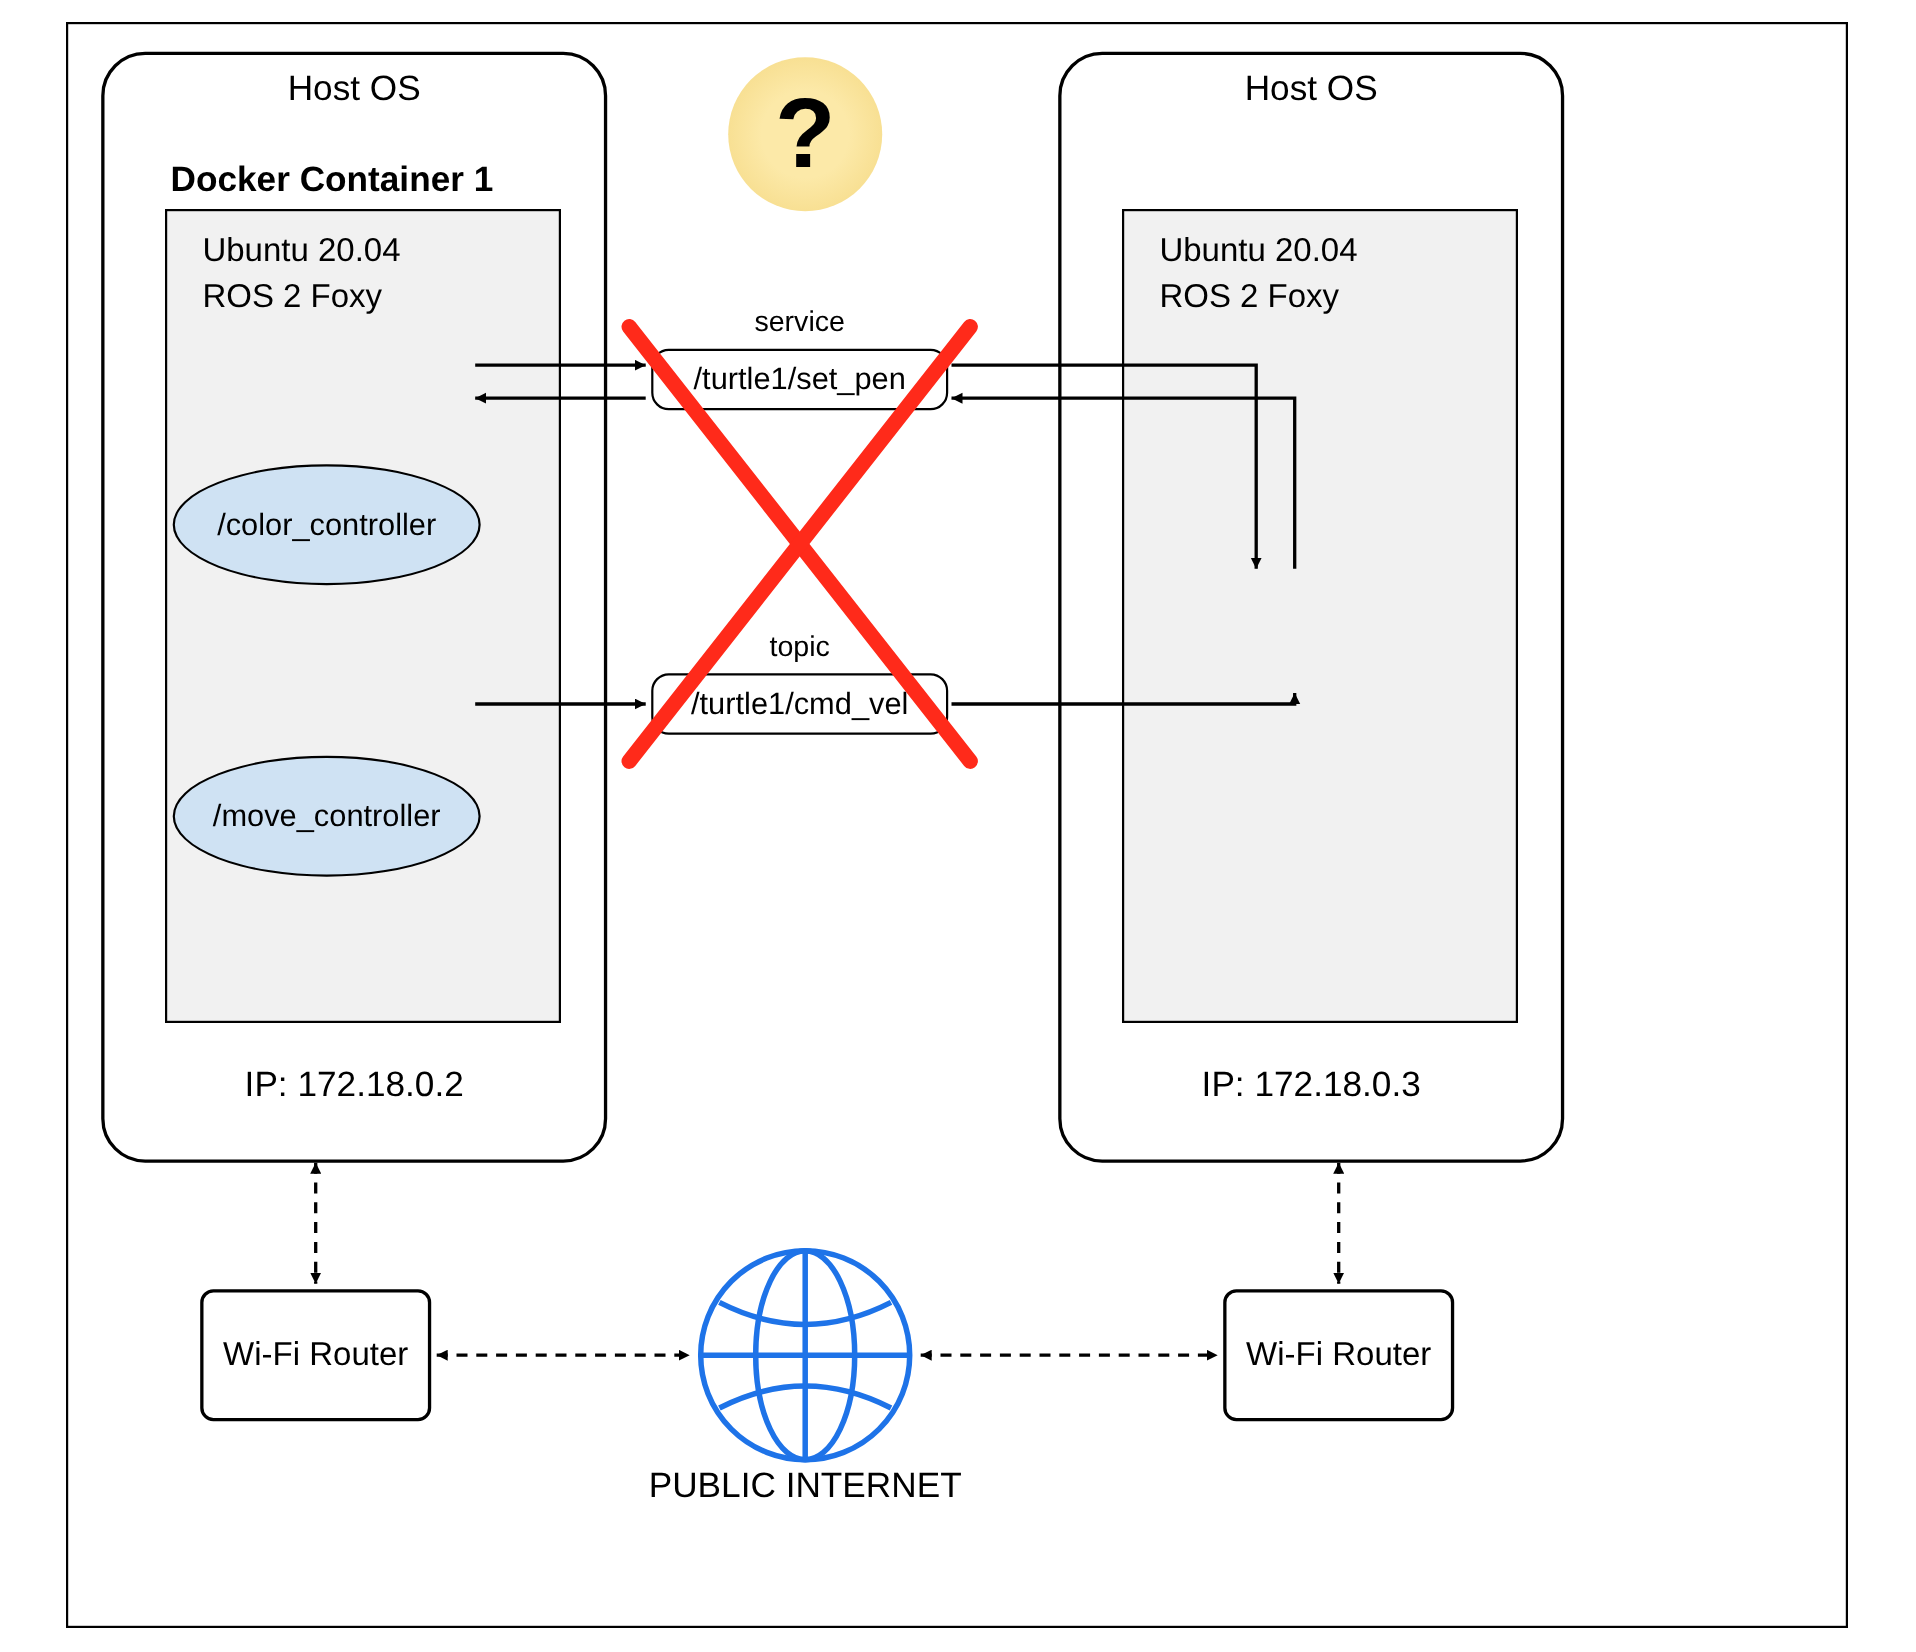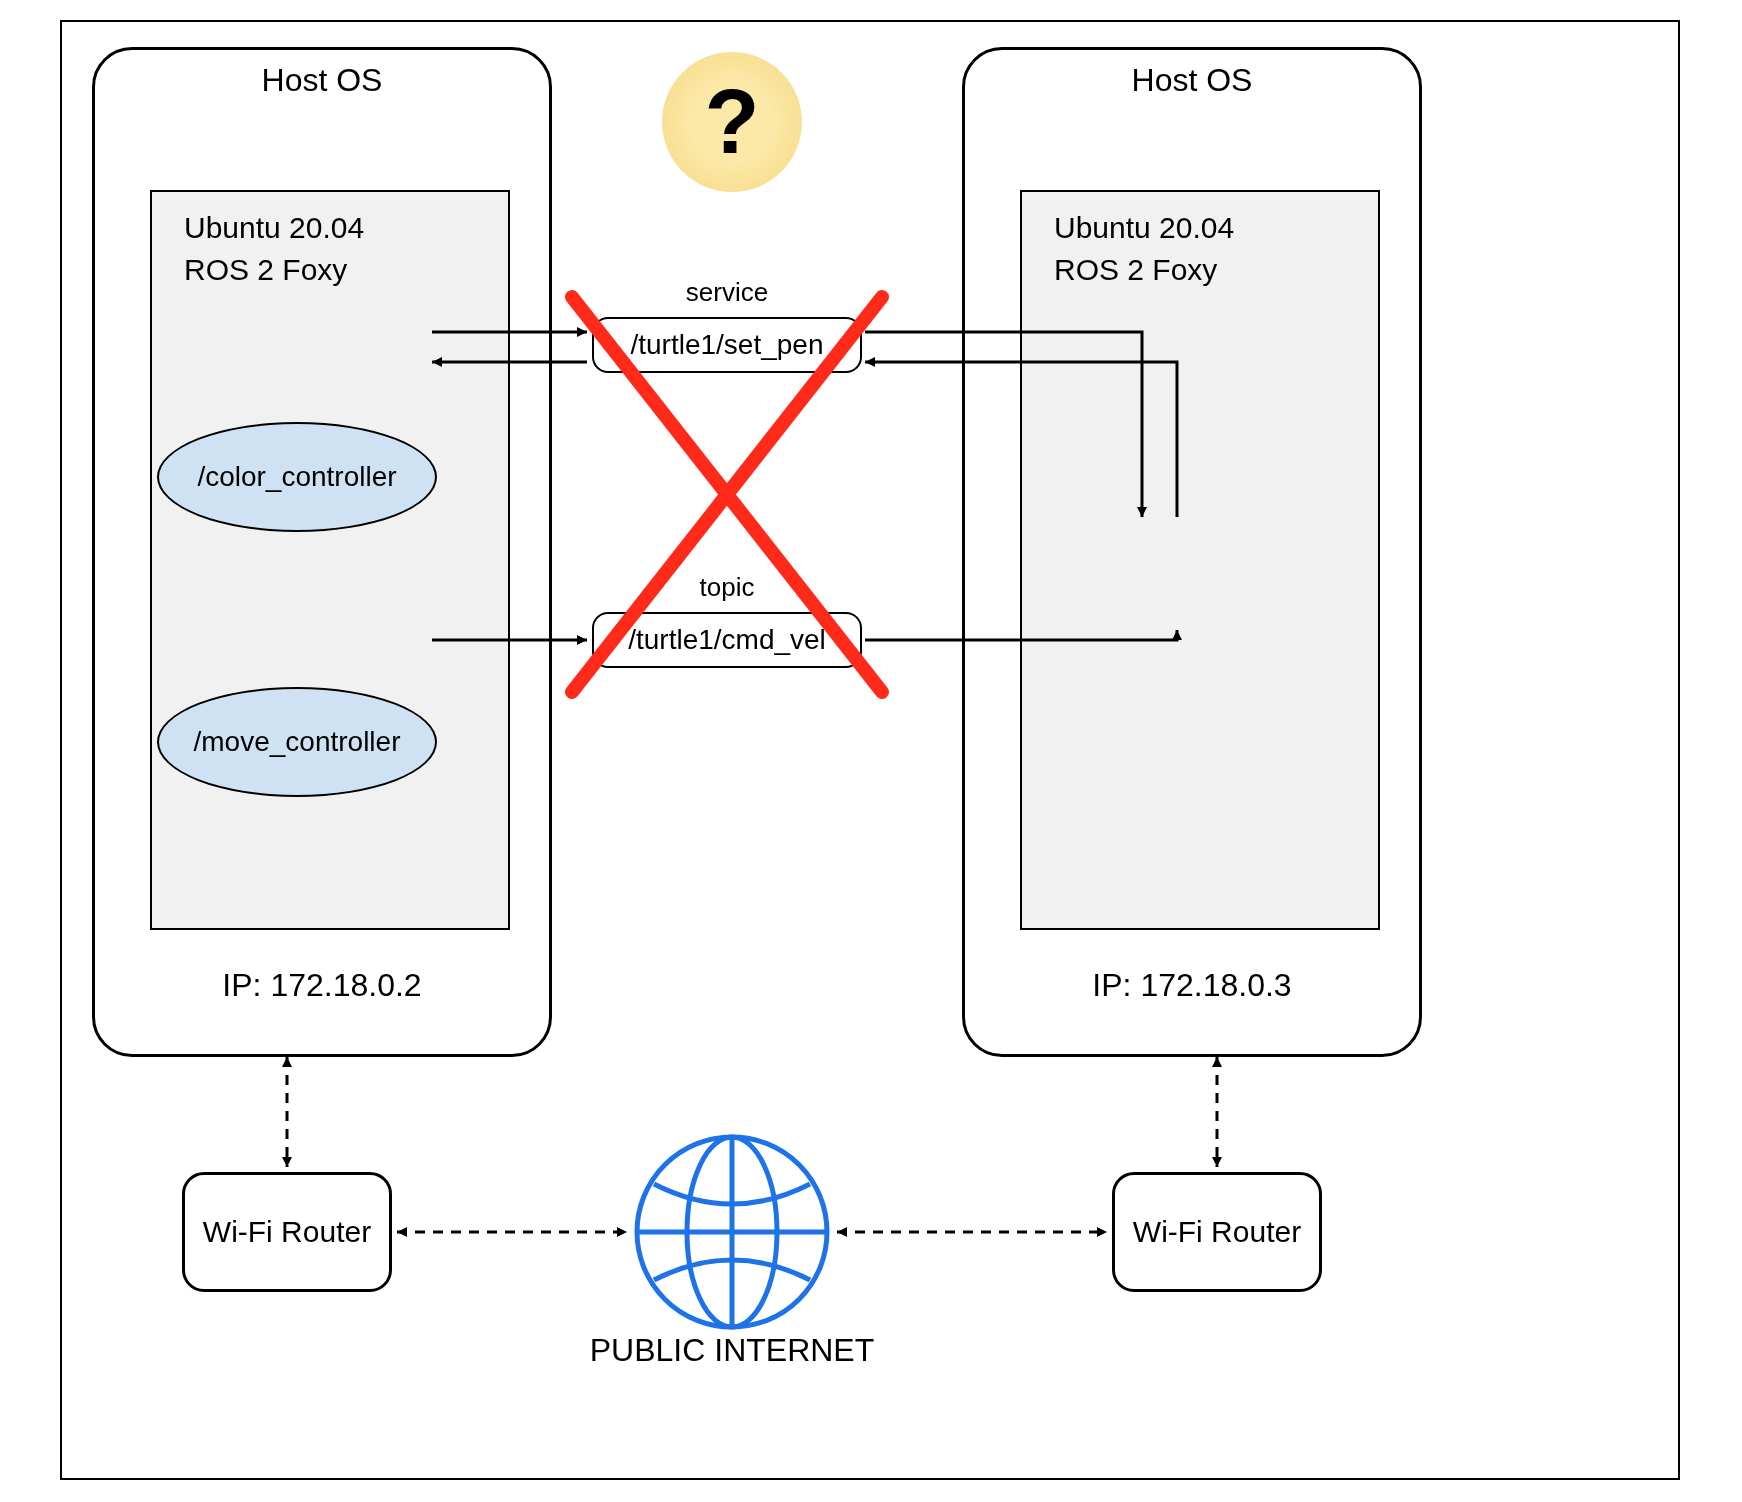--- a/index.html
+++ b/index.html
@@ -108,21 +108,21 @@
       display: flex;
       align-items: center;
       justify-content: center;
       font-size: 90px;
       font-weight: bold;
       color: #000;
     }
     .wifi-box {
       position: absolute;
       border: 3px solid #000;
-      border-radius: 22px;
+      border-radius: 12px;
       width: 210px;
       height: 120px;
       display: flex;
       align-items: center;
       justify-content: center;
       font-size: 30px;
       background: #fff;
     }
     .wifi1 { left: 120px; top: 1150px; }
     .wifi2 { left: 1050px; top: 1150px; }
@@ -141,20 +141,21 @@
       pointer-events: none;
     }
   </style>
 </head>
 <body>
 
 <div class="canvas">
 
   <div class="host-box host1">
     <div class="host-title">Host OS</div>
+    <div class="container-label">Docker Container 1</div>
     <div class="inner-box">
       <div class="os-lines">
         <div>Ubuntu 20.04</div>
         <div>ROS 2 Foxy</div>
       </div>
       <div class="ellipse-node blue-node node-movectrl">/move_controller</div>
       <div class="ellipse-node blue-node node-colorctrl">/color_controller</div>
     </div>
     <div class="ip-label">IP: 172.18.0.2</div>
   </div>

